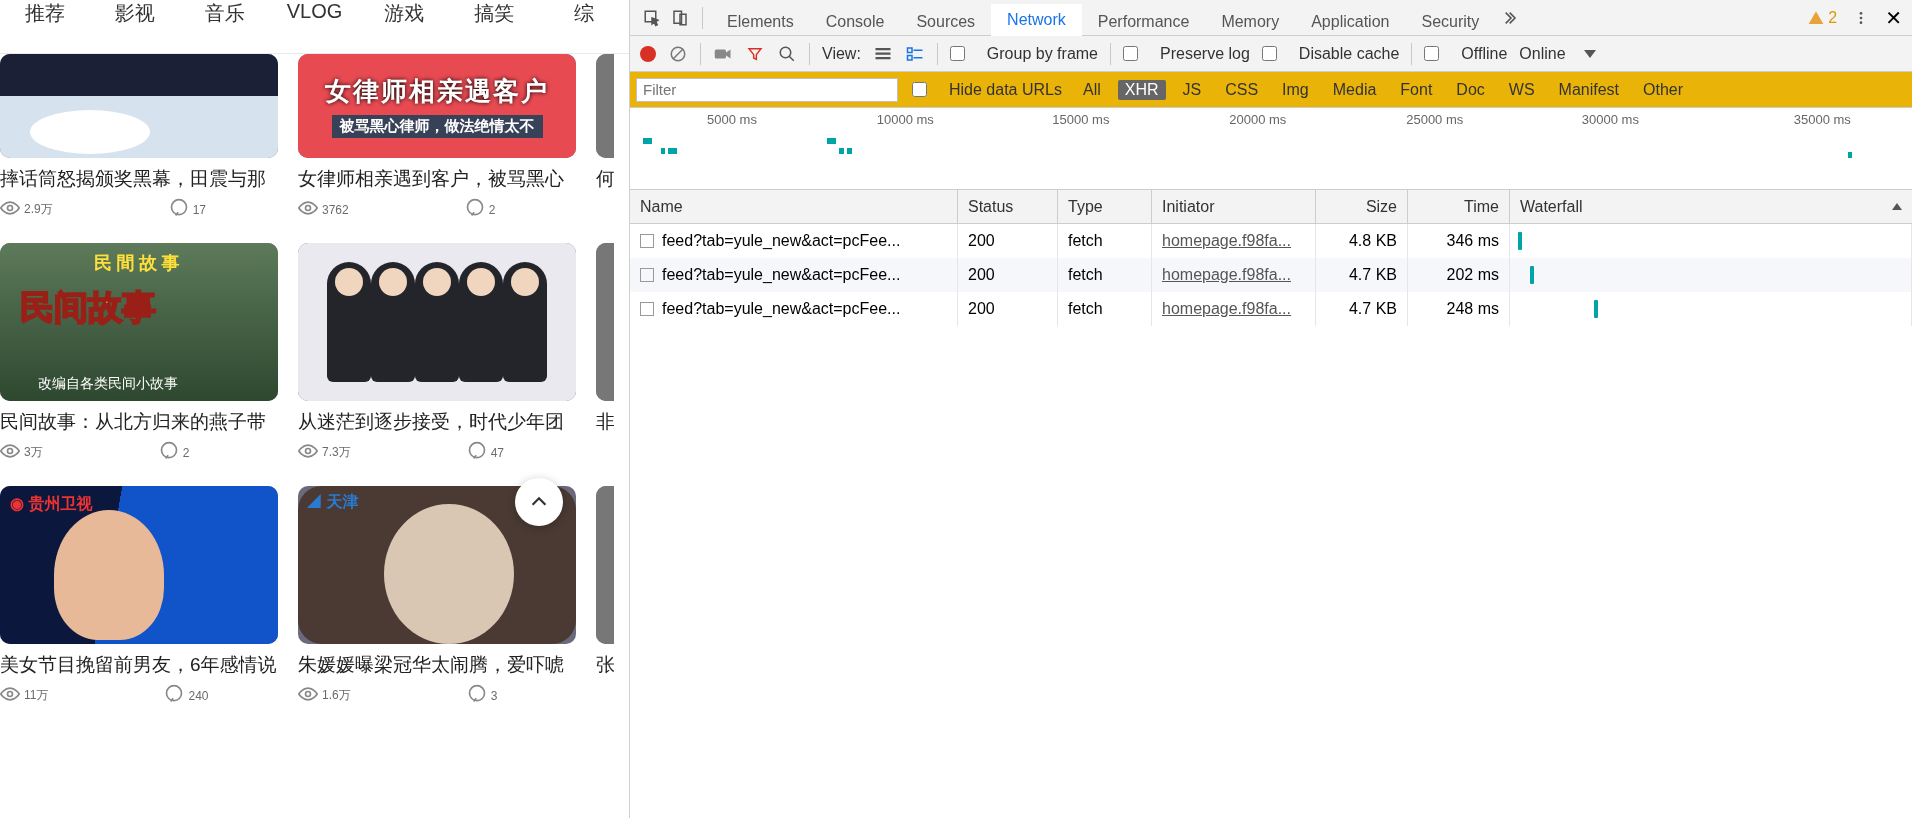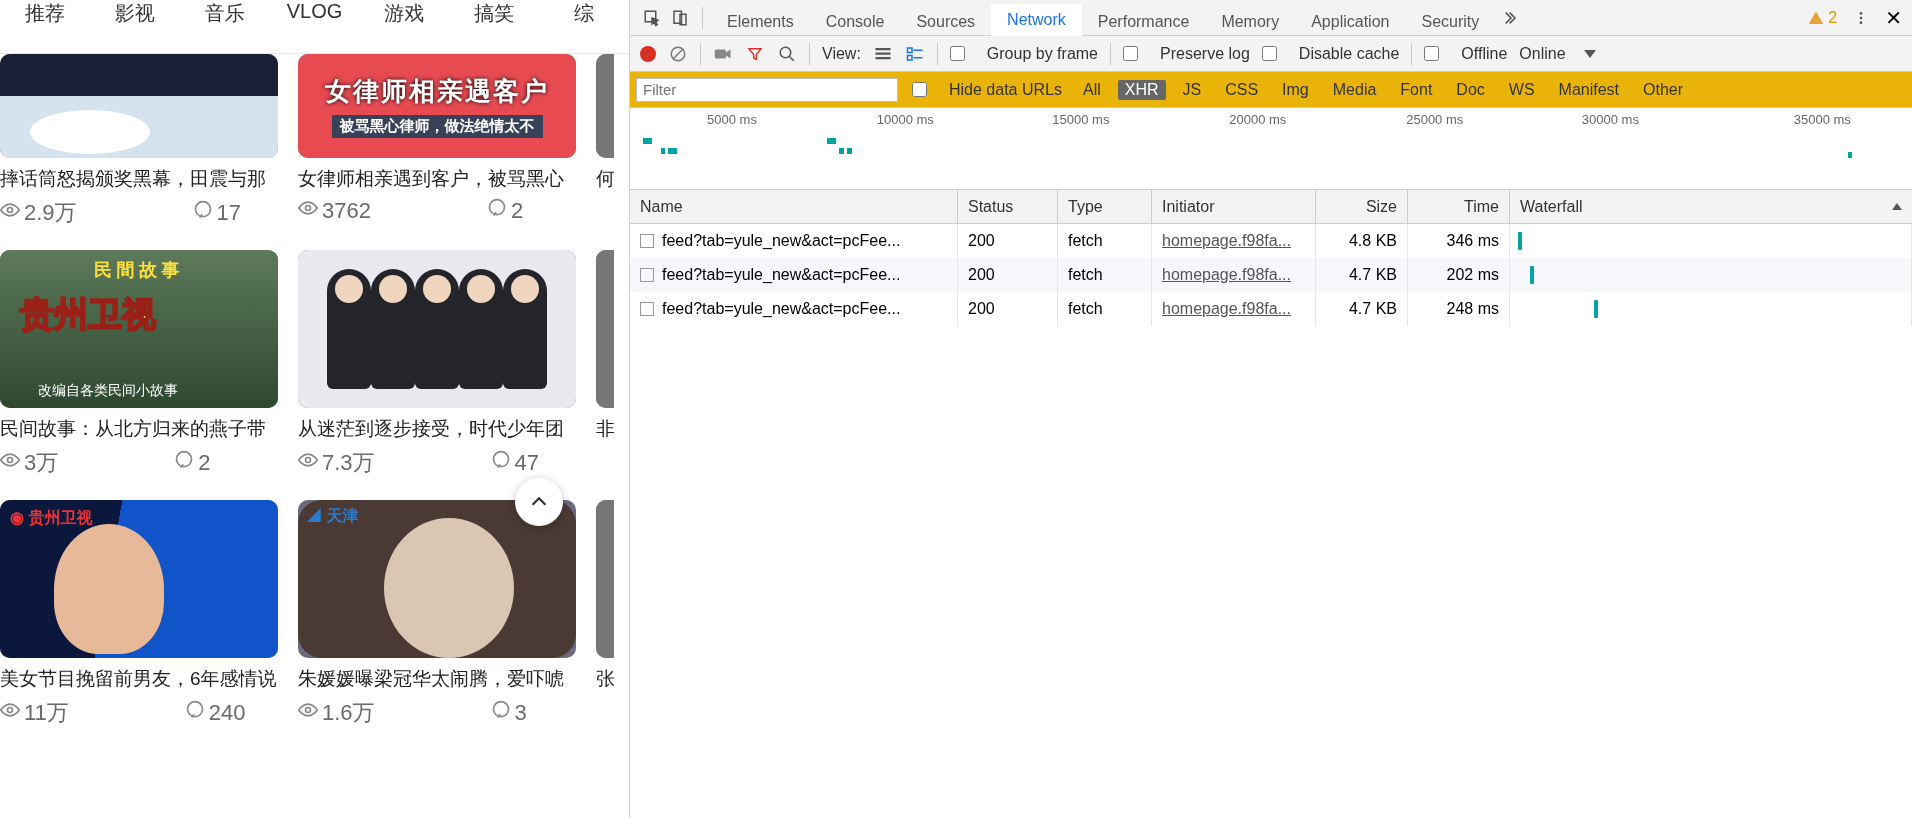--- a/index.html
+++ b/index.html
@@ -9,21 +9,21 @@
 .left { width: 630px; height: 100%; overflow: hidden; background: #fff; position: relative; border-right: 1px solid #d0d0d0; }
 .nav { display: flex; height: 54px; border-bottom: 1px solid #eaeaea; }
 .nav-item { flex: 1; text-align: center; font-size: 20px; color: #333; cursor: pointer; }
 .grid { padding: 0 0 0 0; display: flex; flex-wrap: wrap; gap: 22px 20px; }
 .card { width: 278px; }
 .card.cut { width: 18px; overflow: hidden; }
 .card.top-cut .thumb { height: 104px; } 
 .thumb { width: 278px; height: 158px; border-radius: 10px; position: relative; background: #6a6a7c; overflow: hidden; display: flex; align-items: flex-end; justify-content: flex-end; }
 .thumb .dur { background: rgba(0,0,0,.78); color: #fff; font-size: 16px; padding: 2px 10px; border-radius: 14px; margin: 0 10px 10px 0; font-weight: 600; }
 .title { font-size: 19px; color: #222; margin-top: 8px; line-height: 1.4; height: 26px; overflow: hidden; }
-.meta { display: flex; align-items: center; gap: 6px; margin-top: 6px; color: #6b6b6b; font-size: 22px; }
+.meta { display: flex; align-items: center; gap: 6px; margin-top: 6px; color: #6b6b6b; font-size: 12px; }
 .meta .views, .meta .cmts { display: flex; align-items: center; gap: 4px; }
 .meta .cmts { margin-left: 110px; }
 .eye-icon svg, .chat-icon svg { width: 20px; height: 20px; }
 .fab { position: absolute; right: 66px; top: 478px; width: 48px; height: 48px; border-radius: 50%; background: #fff; box-shadow: 0 2px 10px rgba(0,0,0,.25); display:flex; align-items:center; justify-content:center; cursor: pointer; }
 
 
 .art { position:absolute; inset:0; }
 .art.t0 { background: linear-gradient(#1b2036 40%, #d6e2ee 40%); }
 .art.t0::after{content:"";position:absolute;left:30px;top:56px;width:120px;height:44px;background:#fff;border-radius:50%;}
 .art.t1 { background:#e84a52; display:flex;flex-direction:column;align-items:center;justify-content:center;color:#fff;font-weight:900; }
@@ -153,21 +153,21 @@
     <div class="thumb">
       <div class="art t6"></div>
 
     </div>
     <div class="title">何</div>
     </div>
       <div class="card">
     <div class="thumb">
       <div class="art t2">
             <div class="ttx">民 間 故 事</div>
-            <div class="btxt">贵州卫视</div>
+            <div class="btxt">民间故事</div>
             <div class="btx">改编自各类民间小故事</div>
           </div>
       <span class="dur">10:22</span>
     </div>
     <div class="title">民间故事：从北方归来的燕子带回，</div>
     <div class="meta">
       <span class="views"><span class="eye-icon"><svg viewBox="0 0 24 24" fill="none" stroke="#888" stroke-width="2">
                 <path d="M1 12s4-7 11-7 11 7 11 7-4 7-11 7S1 12 1 12z"></path>
                 <circle cx="12" cy="12" r="3"></circle>
               </svg></span>3万</span>

